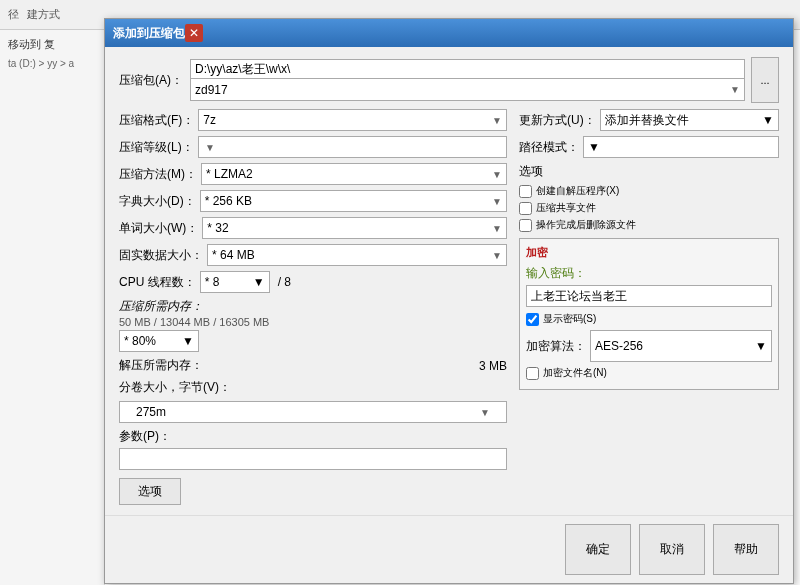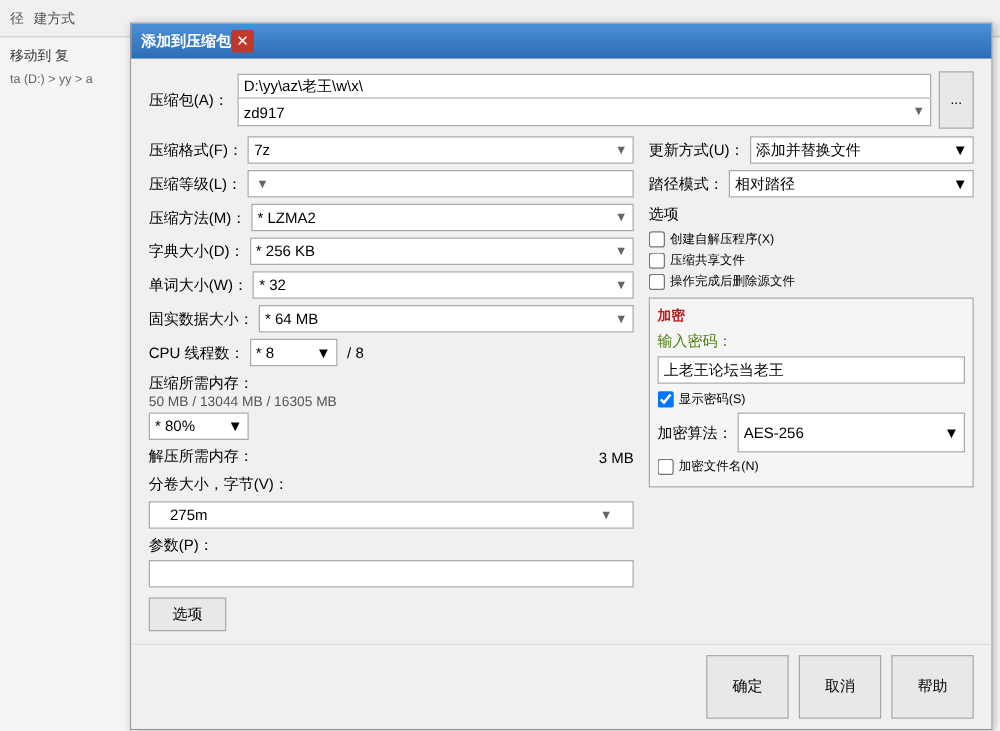--- a/index.html
+++ b/index.html
@@ -206,20 +206,21 @@
       margin-left: 4px;
     }
 
     .mem-block {
       margin-bottom: 5px;
     }
     .mem-label {
       color: #000;
       font-size: 12px;
       margin-bottom: 1px;
+      font-style: italic;
     }
     .mem-sub {
       color: #555;
       font-size: 11px;
       margin-bottom: 2px;
     }
     .mem-row {
       display: flex;
       align-items: center;
       gap: 4px;
@@ -675,23 +676,20 @@
               <select>
                 <option>添加并替换文件</option>
               </select>
               <span class="sel-arrow">▼</span>
             </div>
           </div>
 
           <div class="form-row">
             <span class="right-label">踏径模式：</span>
             <div class="right-select-wrap">
-              <select>
-                <option>相对踏径</option>
-              </select>
               <span class="sel-arrow">▼</span>
             </div>
           </div>
 
           <div class="right-section">
             <div class="section-title">选项</div>
             <div class="checkbox-row">
               <input type="checkbox" style="">
               <span class="checkbox-label">创建自解压程序(X)</span>
             </div>

